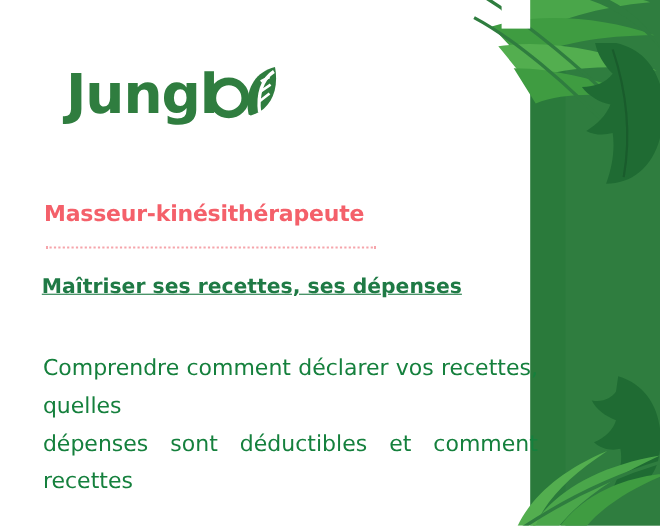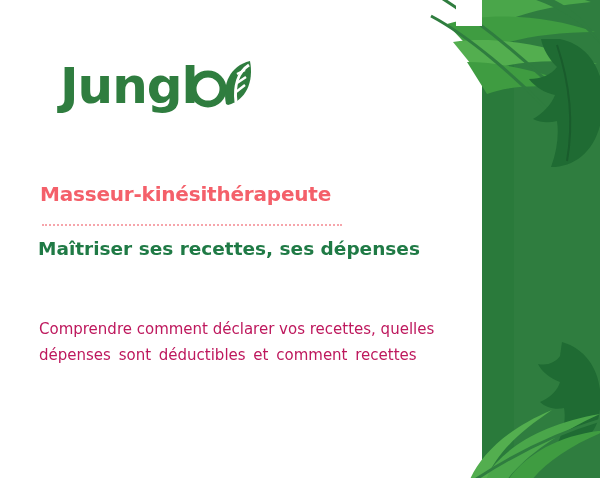--- a/index.html
+++ b/index.html
@@ -90,36 +90,37 @@
   .dotline {
     position: absolute;
     left: 42px;
     top: 224px;
     width: 300px;
     border-top: 2px dotted #f6a5ab;
   }
   .subtitle {
     position: absolute;
     left: 38px;
-    top: 236px;
+    top: 248px;
     width: 470px;
     font-family: "DejaVu Sans", sans-serif;
     font-weight: bold;
     font-size: 18.5px;
     color: #1f7a45;
     line-height: 1.45;
+    text-decoration: underline;
   }
   .body-text {
     position: absolute;
     left: 39px;
     top: 317px;
     width: 450px;
     font-family: "DejaVu Sans", sans-serif;
-    font-size: 15px;
-    color: #be185d;
+    font-size: 20px;
+    color: #15803d;
     line-height: 1.72;
     text-align: justify;
   }
   .body-text span { display: block; }
   .body-text span:nth-child(2) { word-spacing: 3px; }
 </style>
 </head>
 <body>
 
 <div id="card">

